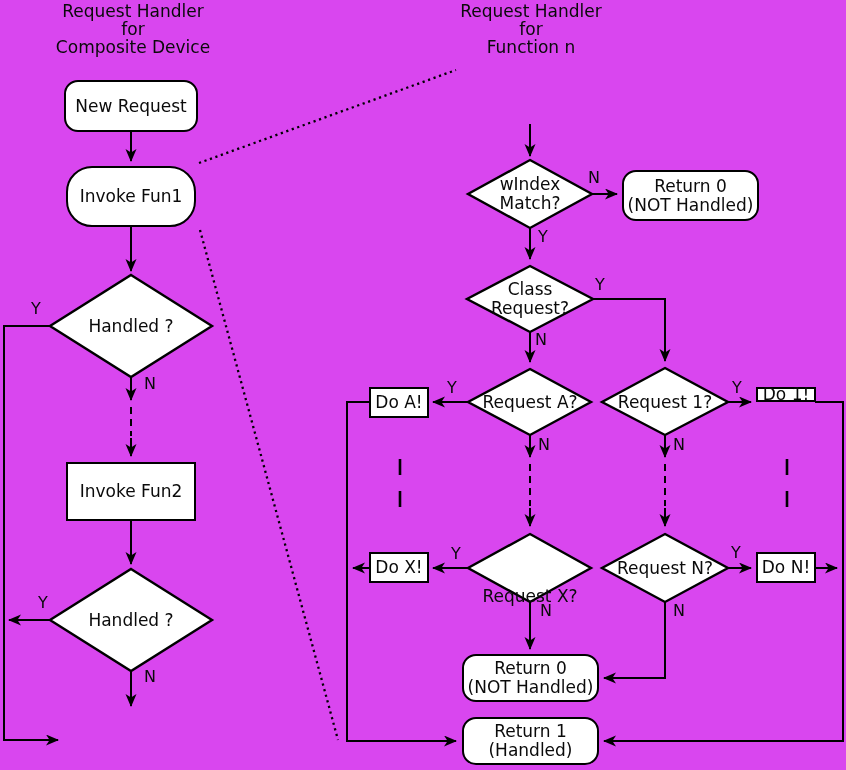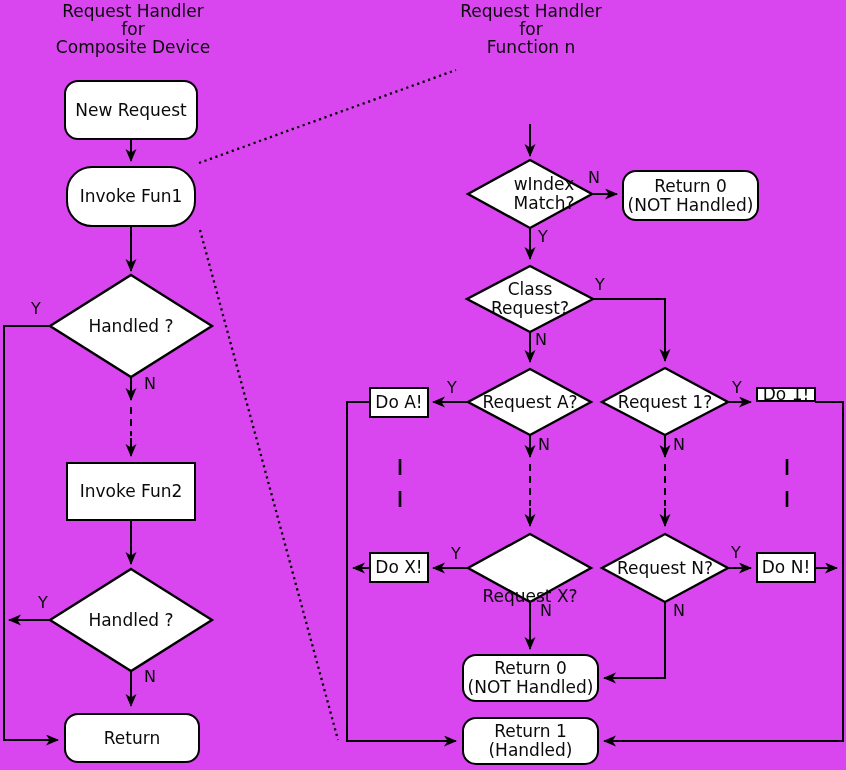--- a/index.html
+++ b/index.html
@@ -109,45 +109,44 @@
     <polygon points="665,534 728,568 665,602 602,568" fill="#fff" stroke="#000" stroke-width="2.4"></polygon>
   </svg>
 
   <div class="title" style="left:133px;">Request Handler
 for
 Composite Device</div>
   <div class="title" style="left:531px;">Request Handler
 for
 Function n</div>
 
-  <div class="node terminator" style="left:64px;top:80px;width:134px;height:60px;">New Request</div>
+  <div class="node terminator" style="left:64px;top:80px;width:134px;height:52px;">New Request</div>
   <div class="node" style="left:66px;top:166px;width:130px;height:61px;border-radius:26px;">Invoke Fun1</div>
   <div class="node" style="left:66px;top:462px;width:130px;height:59px;">Invoke Fun2</div>
-  <div class="node terminator" style="left:64px;top:713px;width:136px;height:50px;">Return</div>
 
   <div class="dtext" style="left:131px;top:326px;">Handled ?</div>
   <div class="dtext" style="left:131px;top:620px;">Handled ?</div>
 
   <div class="yn" style="left:36px;top:308px;">Y</div>
   <div class="yn" style="left:150px;top:383px;">N</div>
   <div class="yn" style="left:43px;top:602px;">Y</div>
   <div class="yn" style="left:150px;top:676px;">N</div>
 
   <div class="node terminator" style="left:622px;top:170px;width:137px;height:51px;">Return 0
 (NOT Handled)</div>
   <div class="node dobox" style="left:369px;top:387px;width:60px;height:31px;">Do A!</div>
   <div class="node dobox" style="left:756px;top:387px;width:60px;height:15px;">Do 1!</div>
   <div class="node dobox" style="left:369px;top:552px;width:60px;height:31px;">Do X!</div>
   <div class="node dobox" style="left:756px;top:552px;width:60px;height:31px;">Do N!</div>
   <div class="node terminator" style="left:462px;top:654px;width:137px;height:48px;">Return 0
 (NOT Handled)</div>
   <div class="node terminator" style="left:462px;top:717px;width:137px;height:48px;">Return 1
 (Handled)</div>
 
-  <div class="dtext" style="left:544px;top:194px;">wIndex
+  <div class="dtext" style="left:530px;top:194px;">wIndex
 Match?</div>
   <div class="dtext" style="left:530px;top:299px;">Class
 Request?</div>
   <div class="dtext" style="left:530px;top:402px;">Request A?</div>
   <div class="dtext" style="left:665px;top:402px;">Request 1?</div>
   <div class="dtext" style="left:530px;top:596px;">Request X?</div>
   <div class="dtext" style="left:665px;top:568px;">Request N?</div>
 
   <div class="yn" style="left:594px;top:177px;">N</div>
   <div class="yn" style="left:543px;top:236px;">Y</div>

